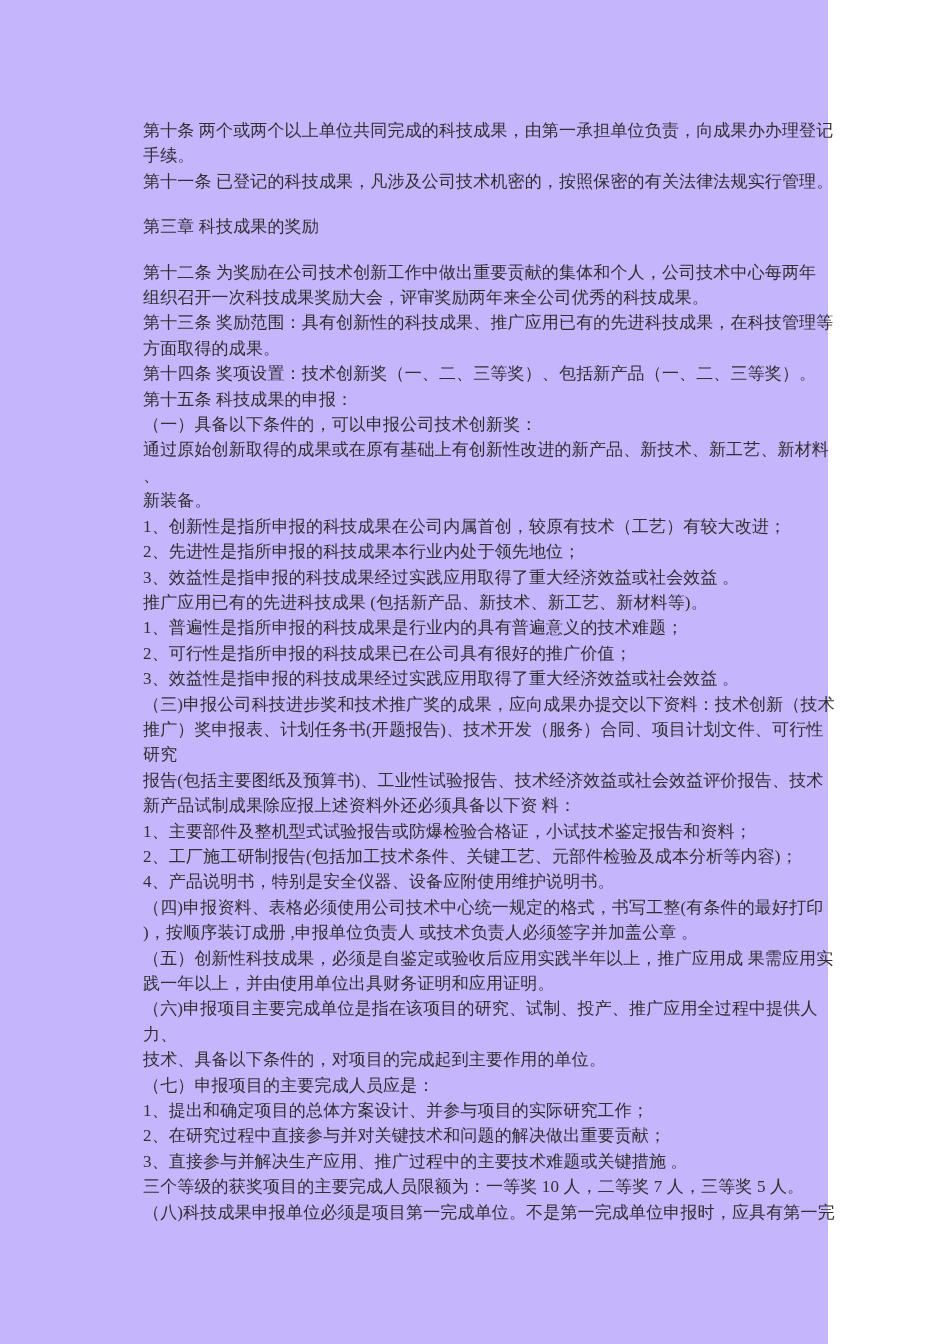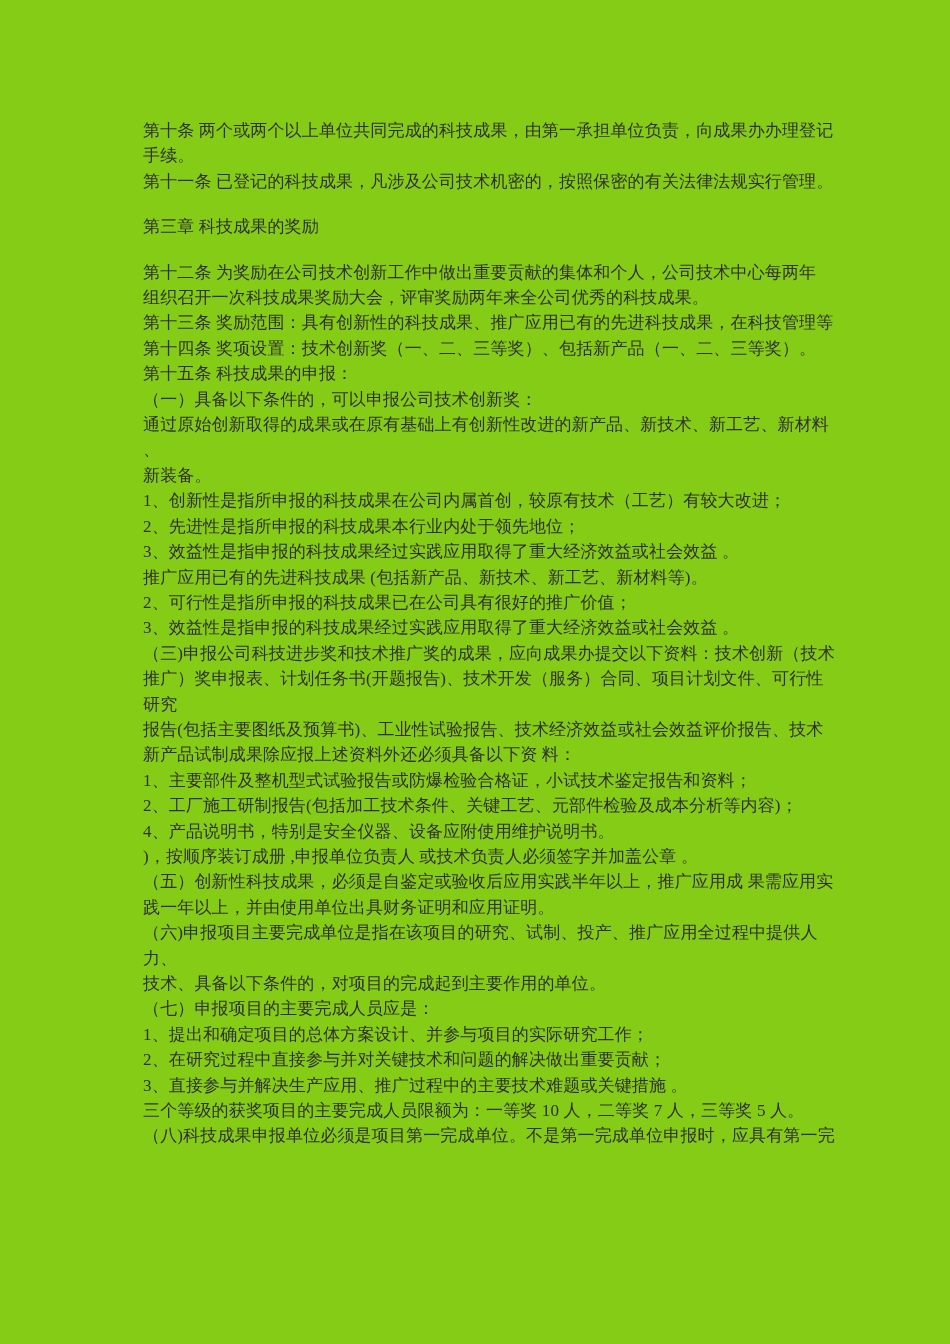--- a/index.html
+++ b/index.html
@@ -7,23 +7,23 @@
     padding: 0;
   }
   body {
     width: 950px;
     height: 1344px;
     background: #ffffff;
     overflow: hidden;
   }
   .page {
     position: relative;
-    width: 950px;
+    width: 828px;
     height: 1344px;
-    background: #84cc16;
+    background: #c4b5fd;
     box-sizing: border-box;
   }
   .doc-content {
     position: absolute;
     left: 143px;
     top: 118px;
     width: 694px;
   }
   .text-line {
     font-family: "Liberation Serif", "DejaVu Serif", serif;
@@ -48,38 +48,41 @@
 
   <div class="text-line">第十条 两个或两个以上单位共同完成的科技成果，由第一承担单位负责，向成果办办理登记</div>
       <div class="text-line">手续。</div>
       <div class="text-line">第十一条 已登记的科技成果，凡涉及公司技术机密的，按照保密的有关法律法规实行管理。</div>
       <div class="text-line blank"></div>
       <div class="text-line">第三章 科技成果的奖励</div>
       <div class="text-line blank"></div>
       <div class="text-line">第十二条 为奖励在公司技术创新工作中做出重要贡献的集体和个人，公司技术中心每两年</div>
       <div class="text-line">组织召开一次科技成果奖励大会，评审奖励两年来全公司优秀的科技成果。</div>
       <div class="text-line">第十三条 奖励范围：具有创新性的科技成果、推广应用已有的先进科技成果，在科技管理等</div>
+      <div class="text-line">方面取得的成果。</div>
       <div class="text-line">第十四条 奖项设置：技术创新奖（一、二、三等奖）、包括新产品（一、二、三等奖）。</div>
       <div class="text-line">第十五条 科技成果的申报：</div>
       <div class="text-line">（一）具备以下条件的，可以申报公司技术创新奖：</div>
       <div class="text-line">通过原始创新取得的成果或在原有基础上有创新性改进的新产品、新技术、新工艺、新材料 、</div>
       <div class="text-line">新装备。</div>
       <div class="text-line">1、创新性是指所申报的科技成果在公司内属首创，较原有技术（工艺）有较大改进；</div>
       <div class="text-line">2、先进性是指所申报的科技成果本行业内处于领先地位；</div>
       <div class="text-line">3、效益性是指申报的科技成果经过实践应用取得了重大经济效益或社会效益 。</div>
       <div class="text-line">推广应用已有的先进科技成果 (包括新产品、新技术、新工艺、新材料等)。</div>
+      <div class="text-line">1、普遍性是指所申报的科技成果是行业内的具有普遍意义的技术难题；</div>
       <div class="text-line">2、可行性是指所申报的科技成果已在公司具有很好的推广价值；</div>
       <div class="text-line">3、效益性是指申报的科技成果经过实践应用取得了重大经济效益或社会效益 。</div>
       <div class="text-line">（三)申报公司科技进步奖和技术推广奖的成果，应向成果办提交以下资料：技术创新（技术</div>
       <div class="text-line">推广）奖申报表、计划任务书(开题报告)、技术开发（服务）合同、项目计划文件、可行性研究</div>
       <div class="text-line">报告(包括主要图纸及预算书)、工业性试验报告、技术经济效益或社会效益评价报告、技术</div>
       <div class="text-line">新产品试制成果除应报上述资料外还必须具备以下资 料：</div>
       <div class="text-line">1、主要部件及整机型式试验报告或防爆检验合格证，小试技术鉴定报告和资料；</div>
       <div class="text-line">2、工厂施工研制报告(包括加工技术条件、关键工艺、元部件检验及成本分析等内容)；</div>
       <div class="text-line">4、产品说明书，特别是安全仪器、设备应附使用维护说明书。</div>
+      <div class="text-line">（四)申报资料、表格必须使用公司技术中心统一规定的格式，书写工整(有条件的最好打印</div>
       <div class="text-line">)，按顺序装订成册 ,申报单位负责人 或技术负责人必须签字并加盖公章 。</div>
       <div class="text-line">（五）创新性科技成果，必须是自鉴定或验收后应用实践半年以上，推广应用成 果需应用实</div>
       <div class="text-line">践一年以上，并由使用单位出具财务证明和应用证明。</div>
       <div class="text-line">（六)申报项目主要完成单位是指在该项目的研究、试制、投产、推广应用全过程中提供人力、</div>
       <div class="text-line">技术、具备以下条件的，对项目的完成起到主要作用的单位。</div>
       <div class="text-line">（七）申报项目的主要完成人员应是：</div>
       <div class="text-line">1、提出和确定项目的总体方案设计、并参与项目的实际研究工作；</div>
       <div class="text-line">2、在研究过程中直接参与并对关键技术和问题的解决做出重要贡献；</div>
       <div class="text-line">3、直接参与并解决生产应用、推广过程中的主要技术难题或关键措施 。</div>
       <div class="text-line">三个等级的获奖项目的主要完成人员限额为：一等奖 10 人，二等奖 7 人，三等奖 5 人。</div>

